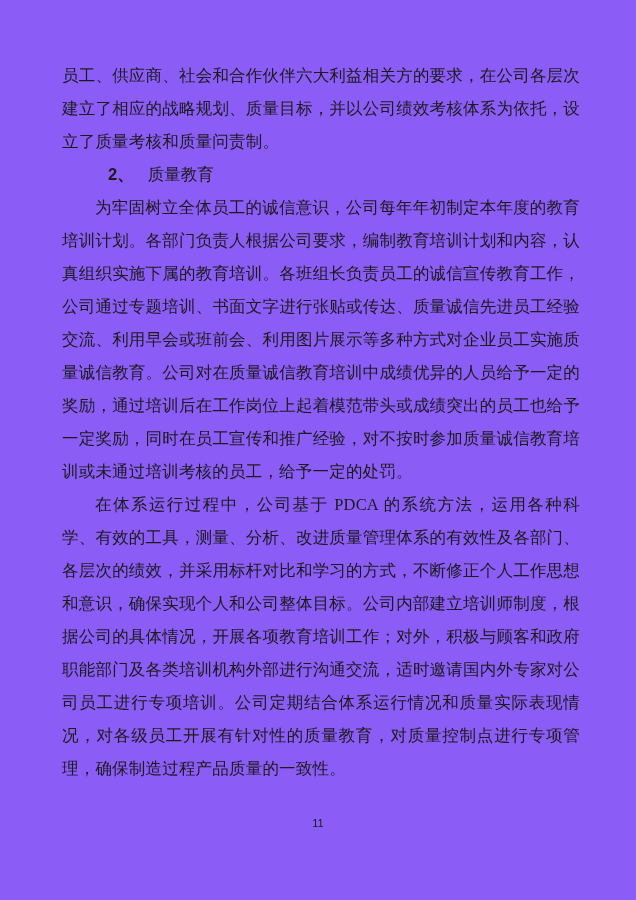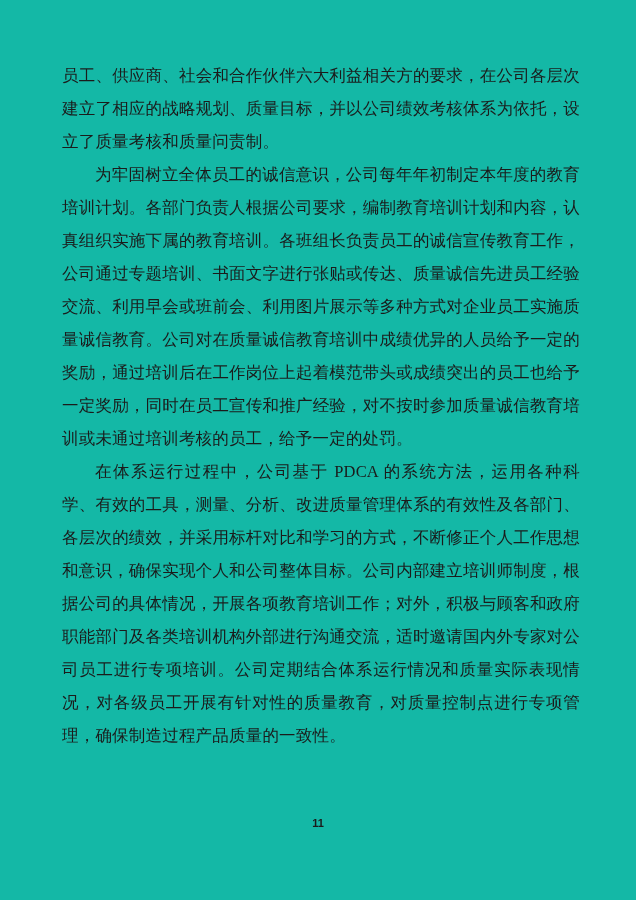--- a/index.html
+++ b/index.html
@@ -4,21 +4,21 @@
 <style>
   html, body {
     margin: 0;
     padding: 0;
     background: #ffffff;
   }
   .page {
     position: relative;
     width: 636px;
     height: 900px;
-    background: #14b8a6;
+    background: #8b5cf6;
     font-family: "Liberation Serif", "DejaVu Serif", serif;
     color: #1b1b1b;
     overflow: hidden;
   }
   .body-text {
     position: absolute;
     left: 62px;
     top: 59px;
     width: 518px;
   }
@@ -47,33 +47,36 @@
   .h-title {
     margin-left: 14px;
   }
   .page-number {
     position: absolute;
     top: 817px;
     left: 0;
     width: 100%;
     text-align: center;
     font-size: 11px;
-    font-weight: bold;
+    font-weight: normal;
     font-family: "Liberation Sans", "DejaVu Sans", sans-serif;
     color: #1b1b1b;
   }
 </style>
 </head>
 <body>
 
 <div class="page">
   <div class="body-text">
 
     <p class="para no-indent">员工、供应商、社会和合作伙伴六大利益相关方的要求，在公司各层次建立了相应的战略规划、质量目标，并以公司绩效考核体系为依托，设立了质量考核和质量问责制。</p>
 
+    <div class="heading">
+      <span class="h-num">2、</span><span class="h-title">质量教育</span>
+    </div>
 
     <p class="para">为牢固树立全体员工的诚信意识，公司每年年初制定本年度的教育培训计划。各部门负责人根据公司要求，编制教育培训计划和内容，认真组织实施下属的教育培训。各班组长负责员工的诚信宣传教育工作，公司通过专题培训、书面文字进行张贴或传达、质量诚信先进员工经验交流、利用早会或班前会、利用图片展示等多种方式对企业员工实施质量诚信教育。公司对在质量诚信教育培训中成绩优异的人员给予一定的奖励，通过培训后在工作岗位上起着模范带头或成绩突出的员工也给予一定奖励，同时在员工宣传和推广经验，对不按时参加质量诚信教育培训或未通过培训考核的员工，给予一定的处罚。</p>
 
     <p class="para">在体系运行过程中，公司基于 PDCA 的系统方法，运用各种科学、有效的工具，测量、分析、改进质量管理体系的有效性及各部门、各层次的绩效，并采用标杆对比和学习的方式，不断修正个人工作思想和意识，确保实现个人和公司整体目标。公司内部建立培训师制度，根据公司的具体情况，开展各项教育培训工作；对外，积极与顾客和政府职能部门及各类培训机构外部进行沟通交流，适时邀请国内外专家对公司员工进行专项培训。公司定期结合体系运行情况和质量实际表现情况，对各级员工开展有针对性的质量教育，对质量控制点进行专项管理，确保制造过程产品质量的一致性。</p>
 
 
   </div>
 
   <div class="page-number">11</div>
 </div>

